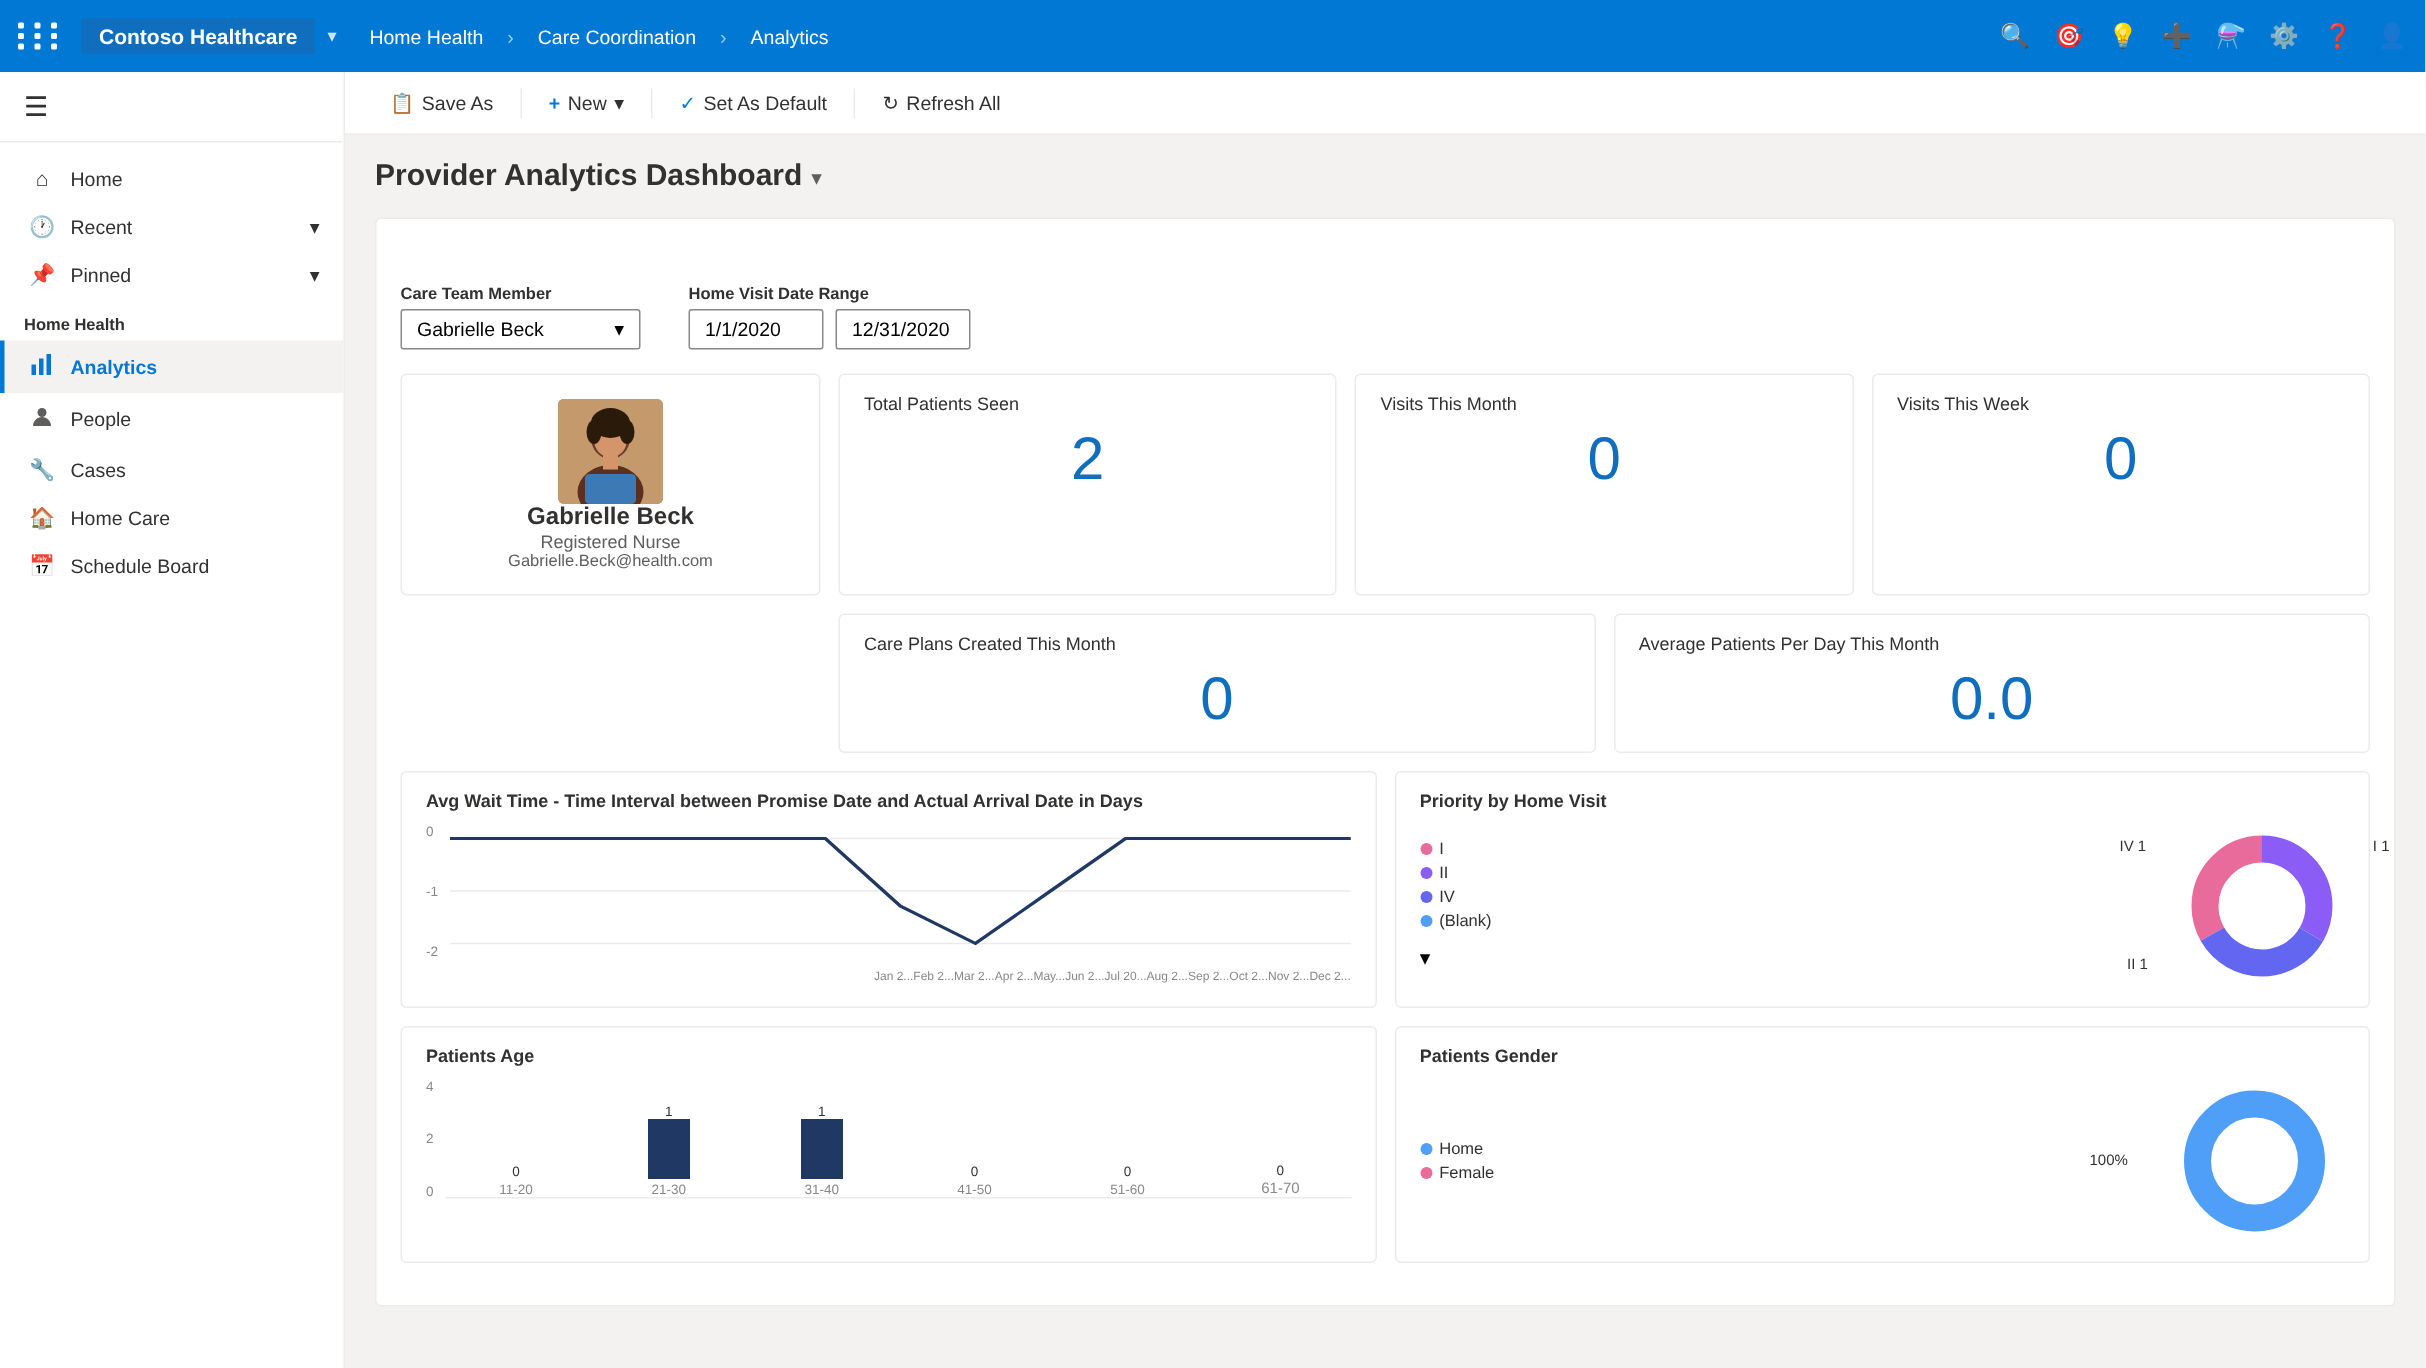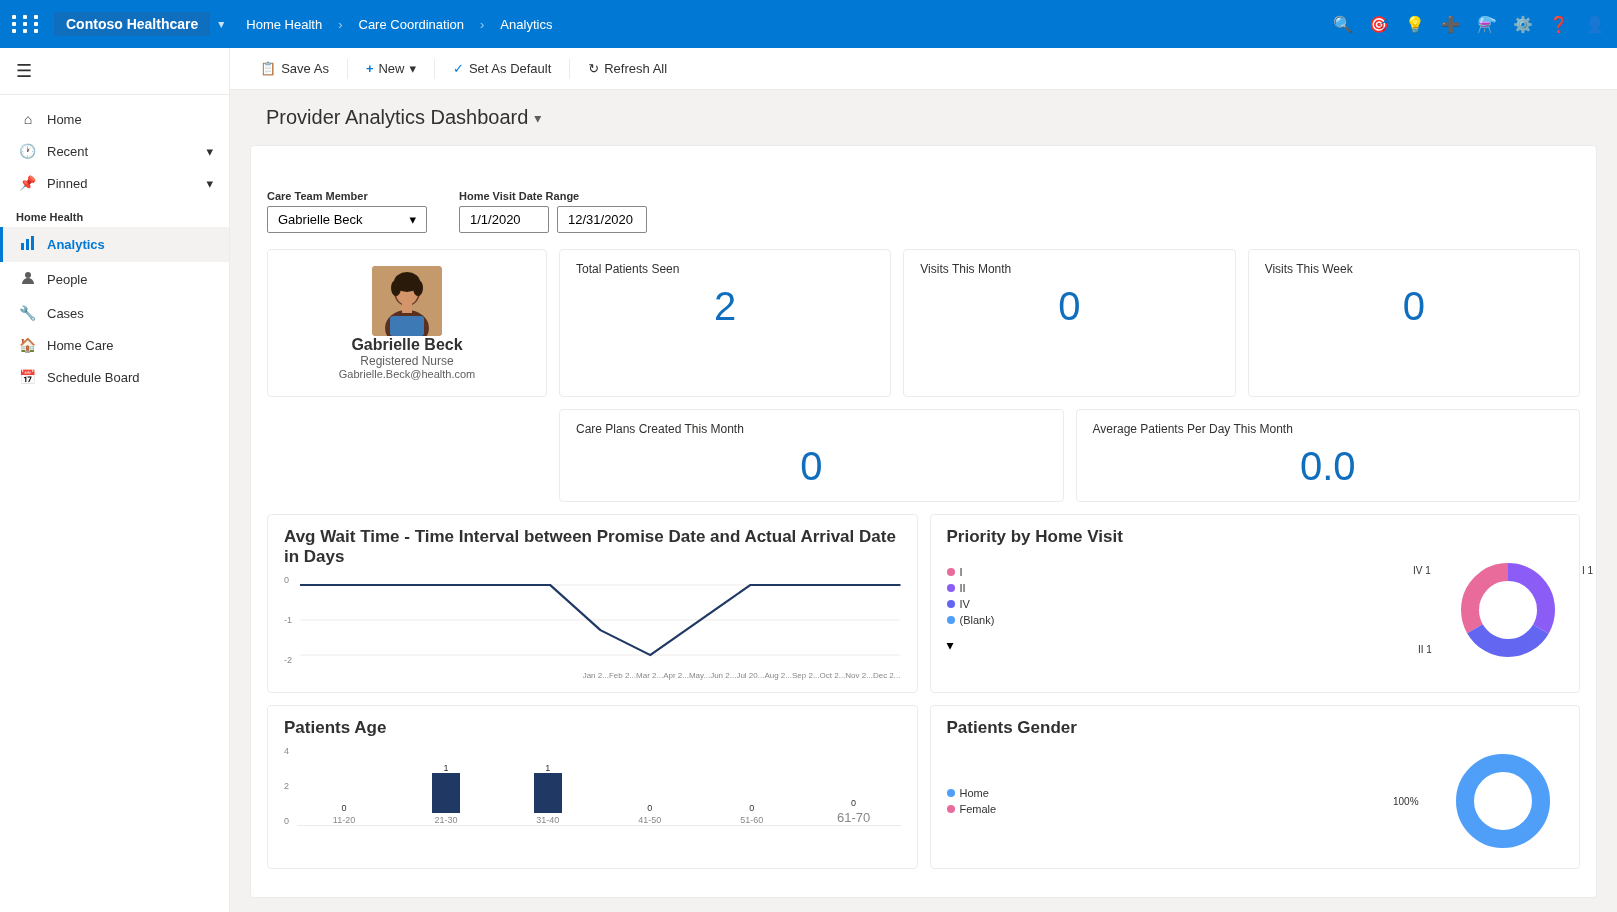--- a/index.html
+++ b/index.html
@@ -73,21 +73,21 @@
       padding: 5px 10px; border: none; background: transparent;
       cursor: pointer; font-size: 13px; color: #323130; border-radius: 2px;
     }
     .toolbar-divider { width: 1px; height: 20px; background: #edebe9; margin: 0 4px; }
 
     
     .dashboard-area { flex: 1; overflow-y: auto; padding: 16px 20px; }
 
     
     .page-title-row { display: flex; align-items: center; gap: 6px; margin-bottom: 16px; }
-    .page-title { font-size: 20px; font-weight: 400; color: #323130; margin-left: 16px; }
+    .page-title { font-size: 20px; font-weight: 700; color: #323130; }
     .page-title-chevron { font-size: 14px; color: #605e5c; cursor: pointer; }
 
     
     .dashboard-card {
       background: white;
       border: 1px solid #edebe9;
       border-radius: 4px;
       padding: 16px;
     }
 
@@ -116,21 +116,21 @@
     }
     .profile-name { font-size: 16px; font-weight: 600; color: #323130; text-align: center; }
     .profile-role { font-size: 12px; color: #605e5c; text-align: center; }
     .profile-email { font-size: 11px; color: #605e5c; text-align: center; }
 
     .stats-row2 { display: grid; grid-template-columns: 280px 1fr 1fr; gap: 12px; margin-bottom: 12px; }
 
     
     .charts-row { display: grid; grid-template-columns: 1fr 1fr; gap: 12px; margin-bottom: 12px; }
     .chart-card { border: 1px solid #edebe9; border-radius: 4px; background: white; padding: 12px 16px; }
-    .chart-title { font-size: 17px; font-weight: 600; color: #323130; margin-bottom: 8px; }
+    .chart-title { font-size: 12px; font-weight: 600; color: #323130; margin-bottom: 8px; }
 
     
     .donut-area { display: flex; align-items: center; justify-content: space-between; }
     .donut-legend { display: flex; flex-direction: column; gap: 4px; }
     .legend-item { display: flex; align-items: center; gap: 5px; font-size: 11px; color: #323130; }
     .legend-dot { width: 8px; height: 8px; border-radius: 50%; }
   </style>
 </head>
 <body>
 
@@ -451,21 +451,21 @@
 
                 <div style="flex:1;display:flex;flex-direction:column;align-items:center;justify-content:flex-end;height:100%;">
                   <span style="font-size:9px;color:#323130;">0</span>
                   <div style="height:0px;width:28px;background:#1f3864;"></div>
                   <span style="font-size:9px;color:#8a8886;margin-top:2px;">51-60</span>
                 </div>
 
                 <div style="flex:1;display:flex;flex-direction:column;align-items:center;justify-content:flex-end;height:100%;">
                   <span style="font-size:9px;color:#323130;">0</span>
                   <div style="height:0px;width:28px;background:#1f3864;"></div>
-                  <span style="font-size:13px;color:#8a8886;margin-top:2px;">61-70</span>
+                  <span style="font-size:10px;color:#8a8886;margin-top:2px;">61-70</span>
                 </div>
               </div>
             </div>
           </div>
 
           <div class="chart-card">
             <div class="chart-title">Patients Gender</div>
             <div class="donut-area">
               <div class="donut-legend">
                 <div class="legend-item">

